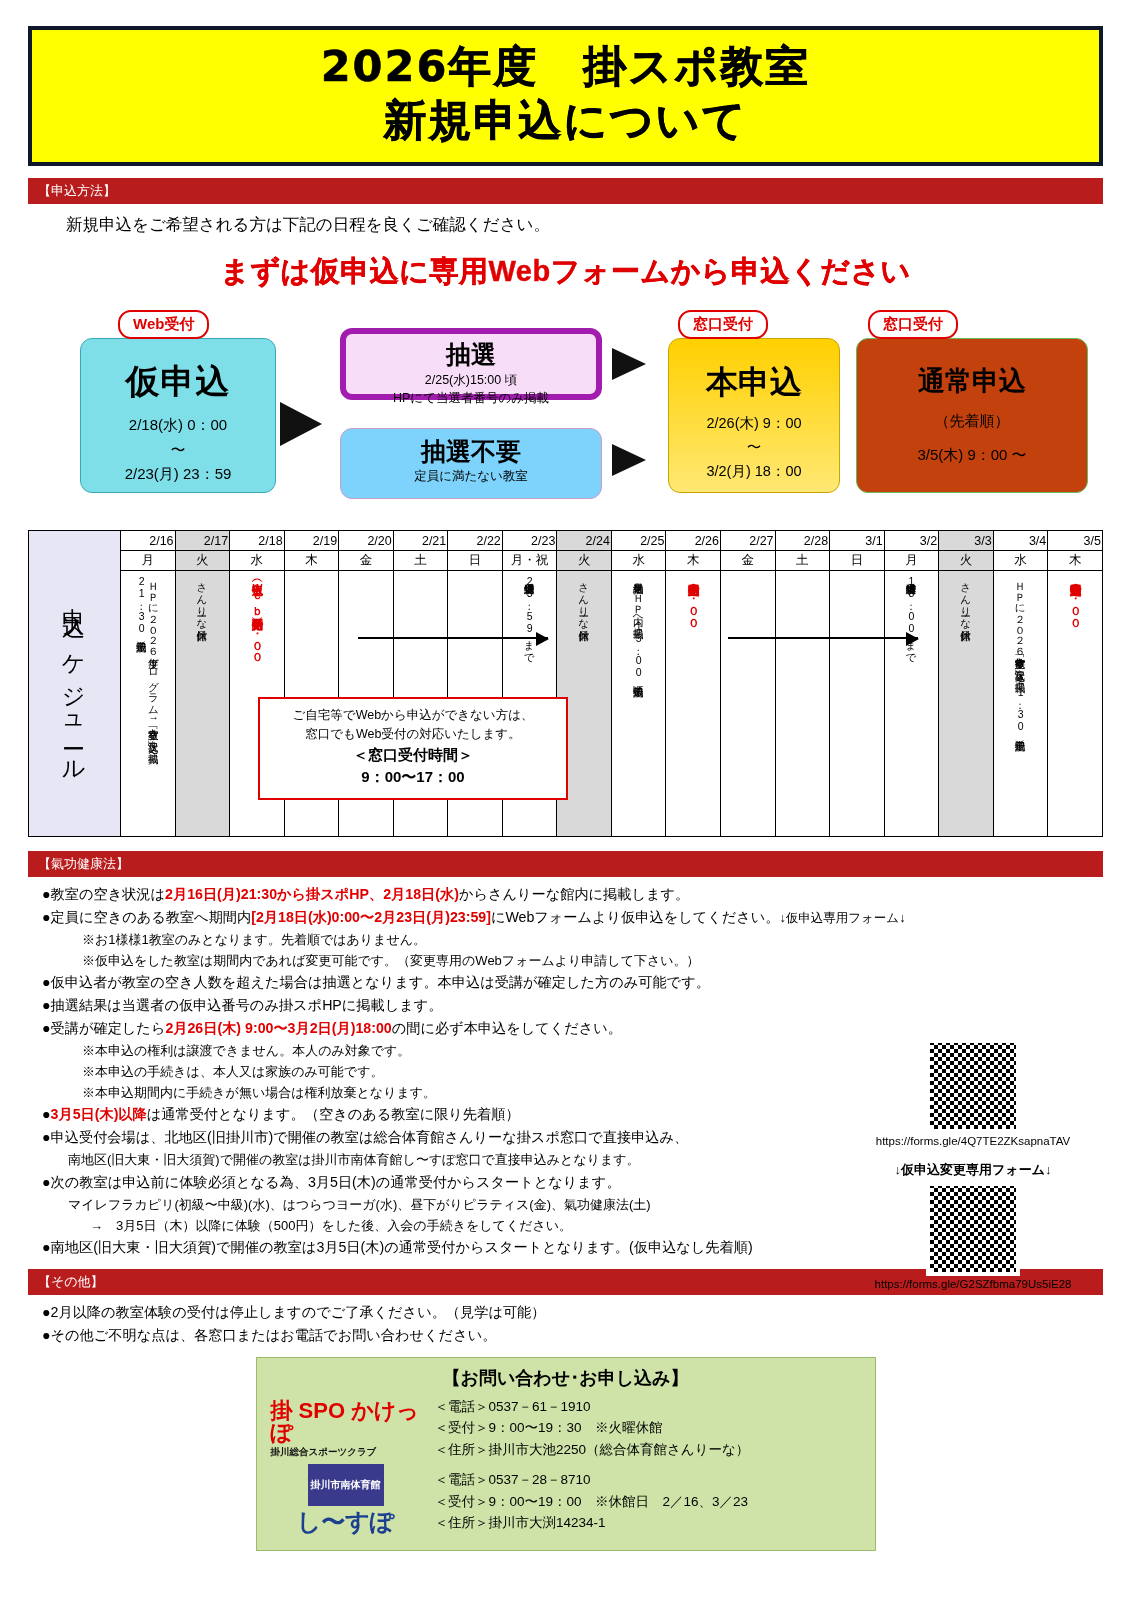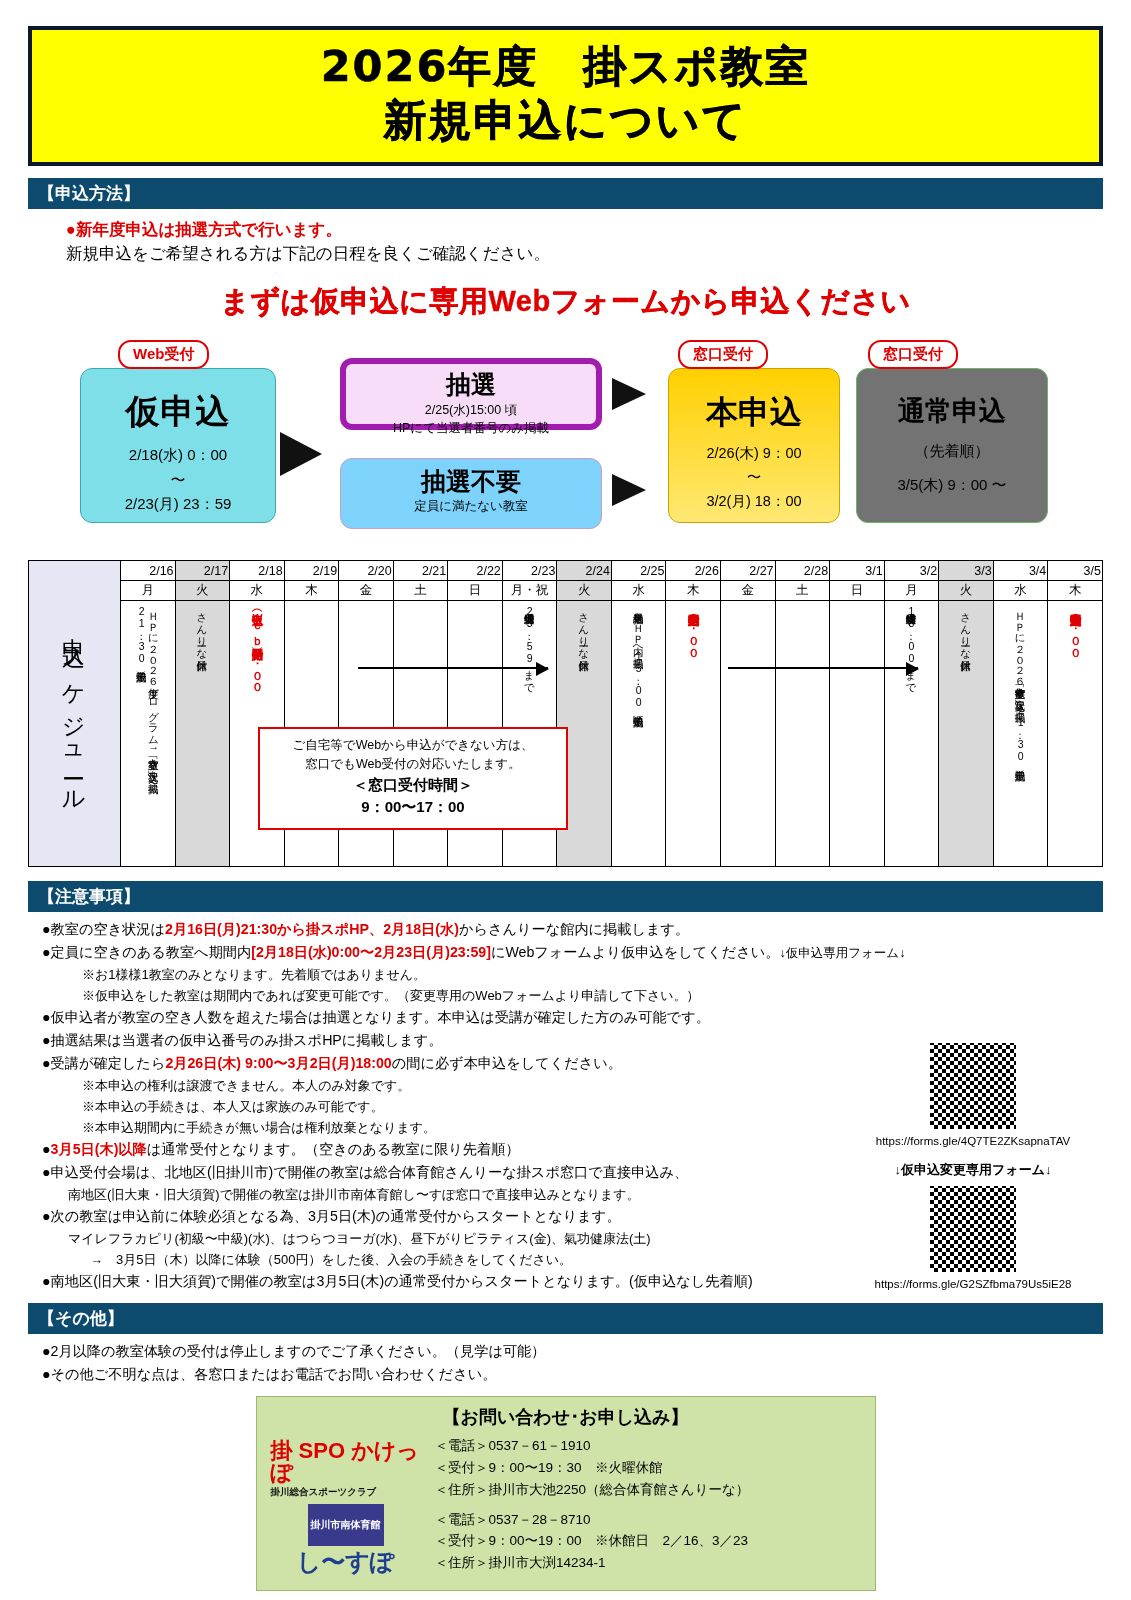--- a/index.html
+++ b/index.html
@@ -28,24 +28,24 @@
     font-weight: bold;
     font-size: 43px;
     letter-spacing: 2px;
     line-height: 1.25;
     color: #000;
     -webkit-text-stroke: 0.6px #000;
   }
 
   
   .bar {
-    background: #0c4a6e;
+    background: #b91c1c;
     color: #fff;
-    font-weight: bold;
-    font-size: 17px;
+    font-weight: normal;
+    font-size: 13px;
     padding: 4px 10px;
     margin-top: 12px;
   }
 
   .red { color: #e00000; }
   .bold { font-weight: bold; }
 
   .lead { margin: 8px 0 0 38px; font-size: 16.5px; line-height: 1.5; }
   .lead .r { color: #e00000; font-weight: bold; }
 
@@ -109,22 +109,22 @@
 
   .box-hon {
     left: 640px; top: 28px; width: 172px; height: 155px;
     background: linear-gradient(#ffd000, #ffe873);
     border: 1px solid #c9a400;
   }
   .box-hon .big { font-size: 32px; margin-top: 22px; }
   .box-hon .sm { font-size: 14.5px; margin-top: 8px; line-height: 1.5; }
 
   .box-tsujo {
-    left: 828px; top: 28px; width: 192px; height: 155px;
-    background: #737373;
+    left: 828px; top: 28px; width: 232px; height: 155px;
+    background: #c2410c;
     border: 1px solid #66bb5c;
   }
   .box-tsujo .big { font-size: 27px; margin-top: 24px; }
   .box-tsujo .sm { font-size: 15px; margin-top: 10px; line-height: 1.6; }
 
   .arrow-big {
     position: absolute; left: 252px; top: 92px;
     width: 0; height: 0;
     border-top: 22px solid transparent;
     border-bottom: 22px solid transparent;
@@ -233,21 +233,20 @@
 <div class="page">
 
   <div class="title-band">
     <div class="line">2026年度　掛スポ教室</div>
     <div class="line">新規申込について</div>
   </div>
 
   <div class="bar">【申込方法】</div>
 
   <div class="lead">
-    <div class="r">●新年度申込は抽選方式で行います。</div>
     <div>新規申込をご希望される方は下記の日程を良くご確認ください。</div>
   </div>
 
   <div class="headline">まずは仮申込に専用Webフォームから申込ください</div>
 
   <div class="flow">
 
     <div class="tag" style="left:90px; top:0;">Web受付</div>
     <div class="tag" style="left:650px; top:0;">窓口受付</div>
     <div class="tag" style="left:840px; top:0;">窓口受付</div>
@@ -409,21 +408,21 @@
       <div class="flowline" style="left:700px; width:190px; top:-200px;"></div>
       <div class="webnote" style="top:-140px; left:230px;">
         <div>ご自宅等でWebから申込ができない方は、</div>
         <div>窓口でもWeb受付の対応いたします。</div>
         <div class="big">＜窓口受付時間＞</div>
         <div class="big">9：00〜17：00</div>
       </div>
     </div>
   </div>
 
-  <div class="bar" style="margin-top:14px;">【注意事項】</div>
+  <div class="bar" style="margin-top:14px;">【氣功健康法】</div>
 
   <div class="notes">
     <div class="li">●教室の空き状況は<span class="red bold">2月16日(月)21:30から掛スポHP、2月18日(水)</span>からさんりーな館内に掲載します。</div>
     <div class="li">●定員に空きのある教室へ期間内<span class="red bold">[2月18日(水)0:00〜2月23日(月)23:59]</span>にWebフォームより仮申込をしてください。<span style="font-size:12.5px">↓仮申込専用フォーム↓</span></div>
     <div class="sub">※お1様様1教室のみとなります。先着順ではありません。</div>
     <div class="sub">※仮申込をした教室は期間内であれば変更可能です。（変更専用のWebフォームより申請して下さい。）</div>
     <div class="li">●仮申込者が教室の空き人数を超えた場合は抽選となります。本申込は受講が確定した方のみ可能です。</div>
     <div class="li">●抽選結果は当選者の仮申込番号のみ掛スポHPに掲載します。</div>
     <div class="li">●受講が確定したら<span class="red bold">2月26日(木) 9:00〜3月2日(月)18:00</span>の間に必ず本申込をしてください。</div>
     <div class="sub">※本申込の権利は譲渡できません。本人のみ対象です。</div>

